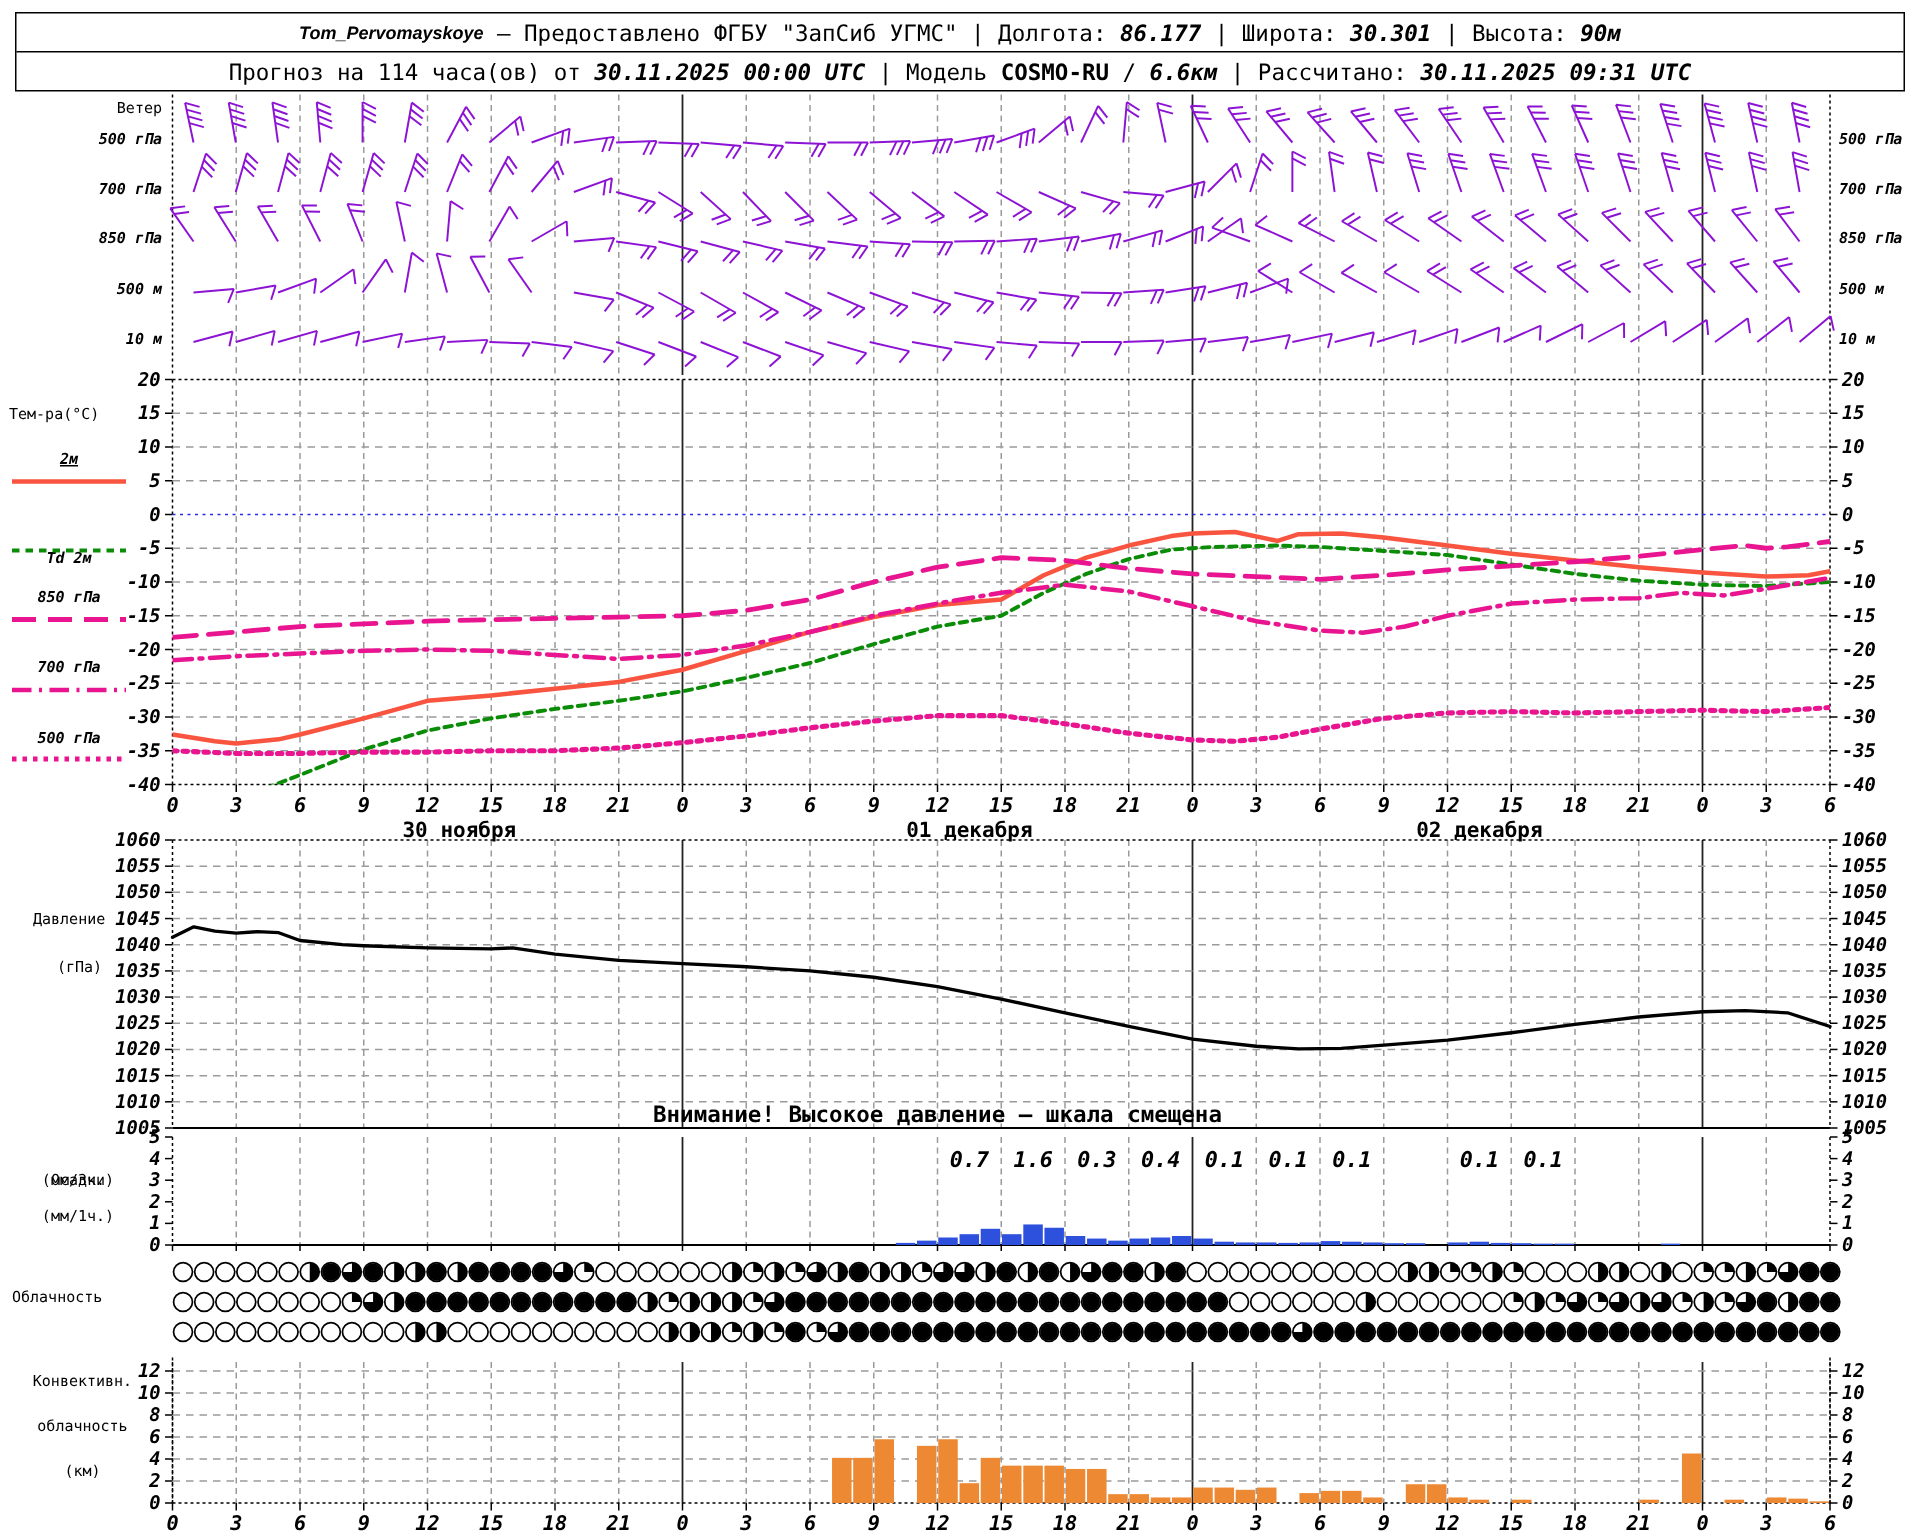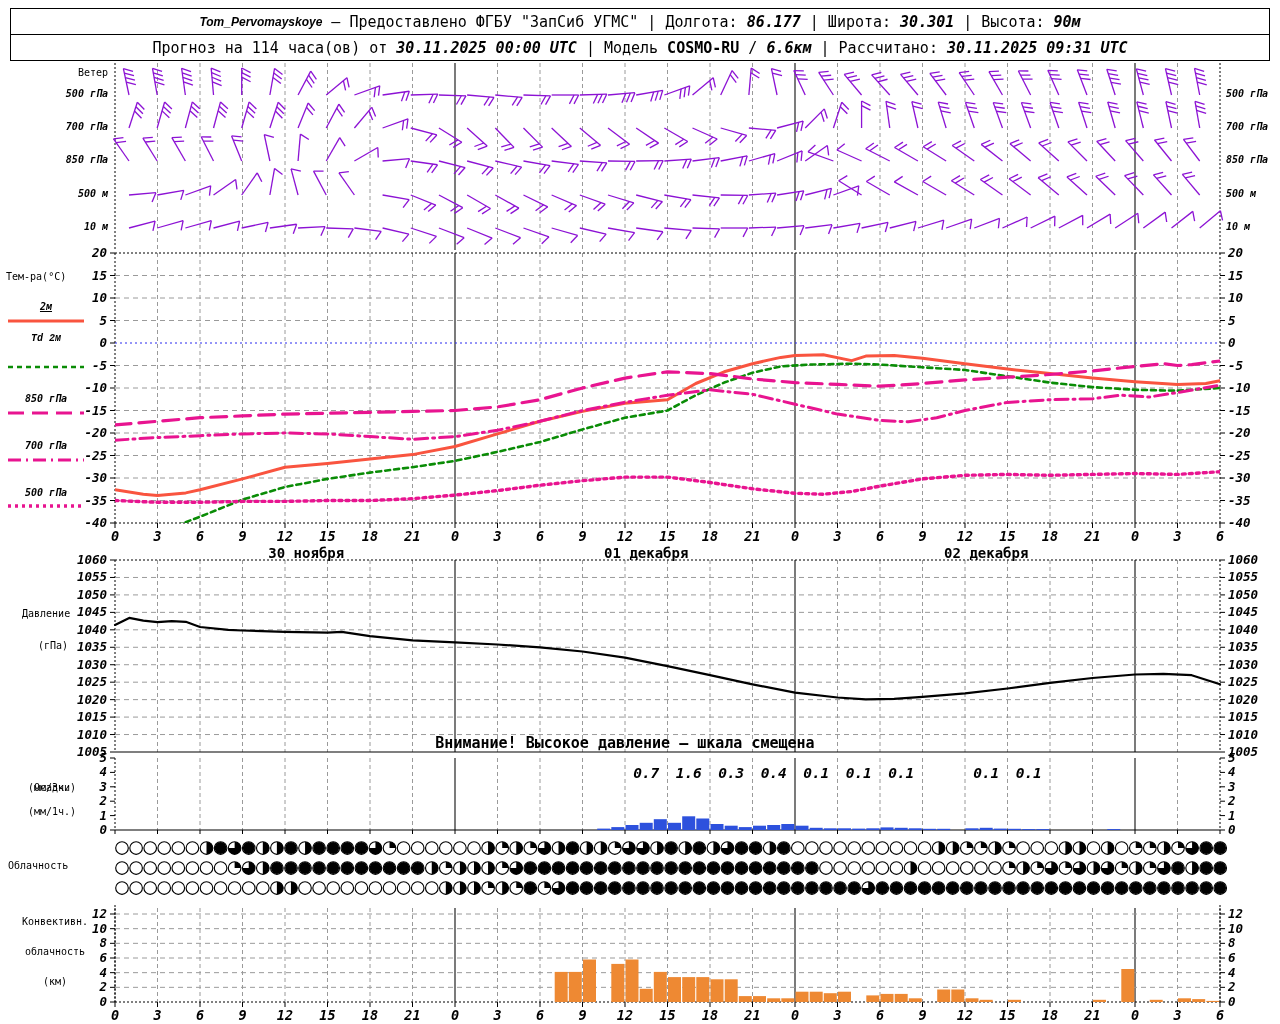--- a/index.html
+++ b/index.html
@@ -62,21 +62,21 @@
   <div class="lbl num" style="left:1226px;top:121px;">700 гПа</div>
   <div class="lbl num" style="left:1226px;top:154px;">850 гПа</div>
   <div class="lbl num" style="left:1226px;top:188px;">500 м</div>
   <div class="lbl num" style="left:1226px;top:221px;">10 м</div>
 
   <div class="lbl" style="left:6px;top:271px;text-align:right;">Тем-ра(°C)</div>
   <div class="lbl c num" style="left:2px;top:301px;width:88px;text-decoration:underline;">2м</div>
   <svg class="leg" style="left:8px;top:317px;" width="76" height="8">
       <line x1="0" y1="4" x2="76" y2="4" stroke="#f9543f" stroke-width="3"></line>
     </svg>
-  <div class="lbl c num" style="left:2px;top:333px;width:88px;font-family:Liberation Mono, monospace;">Td 2м</div>
+  <div class="lbl c num" style="left:2px;top:367px;width:88px;">Td 2м</div>
   <svg class="leg" style="left:8px;top:363px;" width="76" height="8">
       <line x1="0" y1="4" x2="76" y2="4" stroke="#0a8c06" stroke-width="2.6" stroke-dasharray="5 4"></line>
     </svg>
   <div class="lbl c num" style="left:2px;top:393px;width:88px;">850 гПа</div>
   <svg class="leg" style="left:8px;top:409px;" width="76" height="8">
       <line x1="0" y1="4" x2="76" y2="4" stroke="#e81490" stroke-width="3.2" stroke-dasharray="16 8"></line>
     </svg>
   <div class="lbl c num" style="left:2px;top:440px;width:88px;">700 гПа</div>
   <svg class="leg" style="left:8px;top:456px;" width="76" height="8">
       <line x1="0" y1="4" x2="76" y2="4" stroke="#e81490" stroke-width="3" stroke-dasharray="13 5 2 5"></line>

